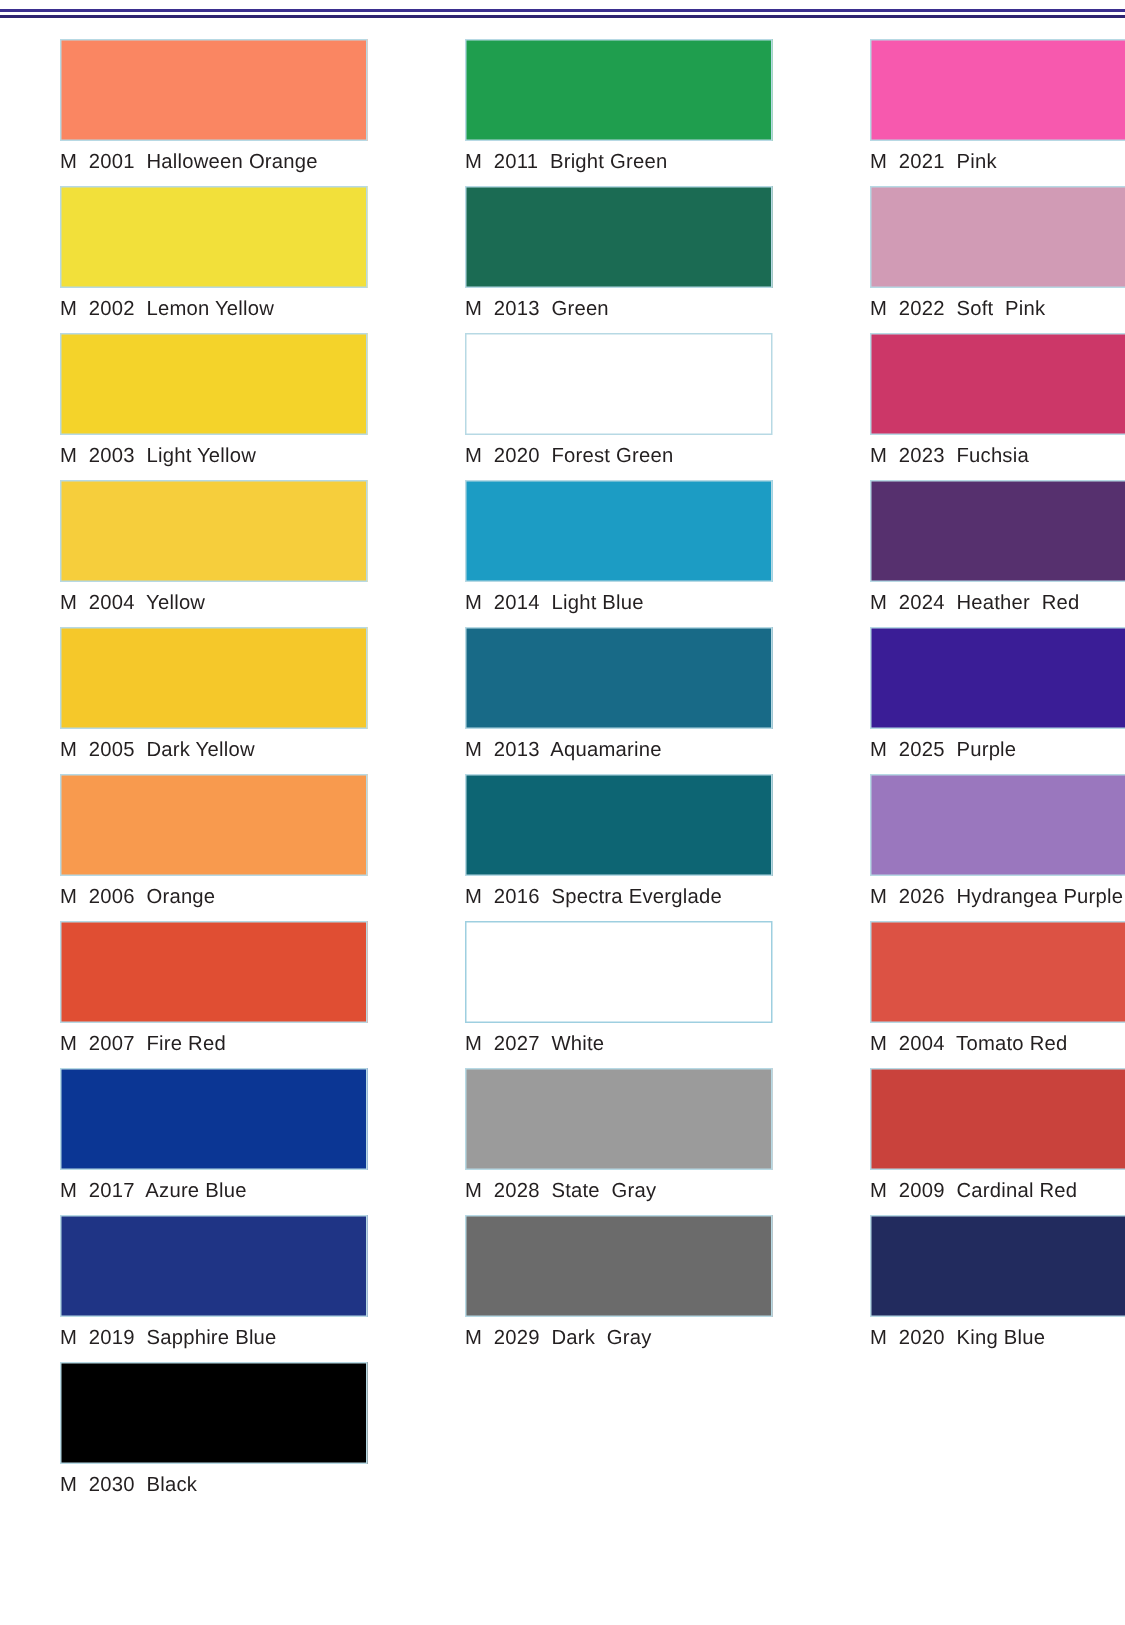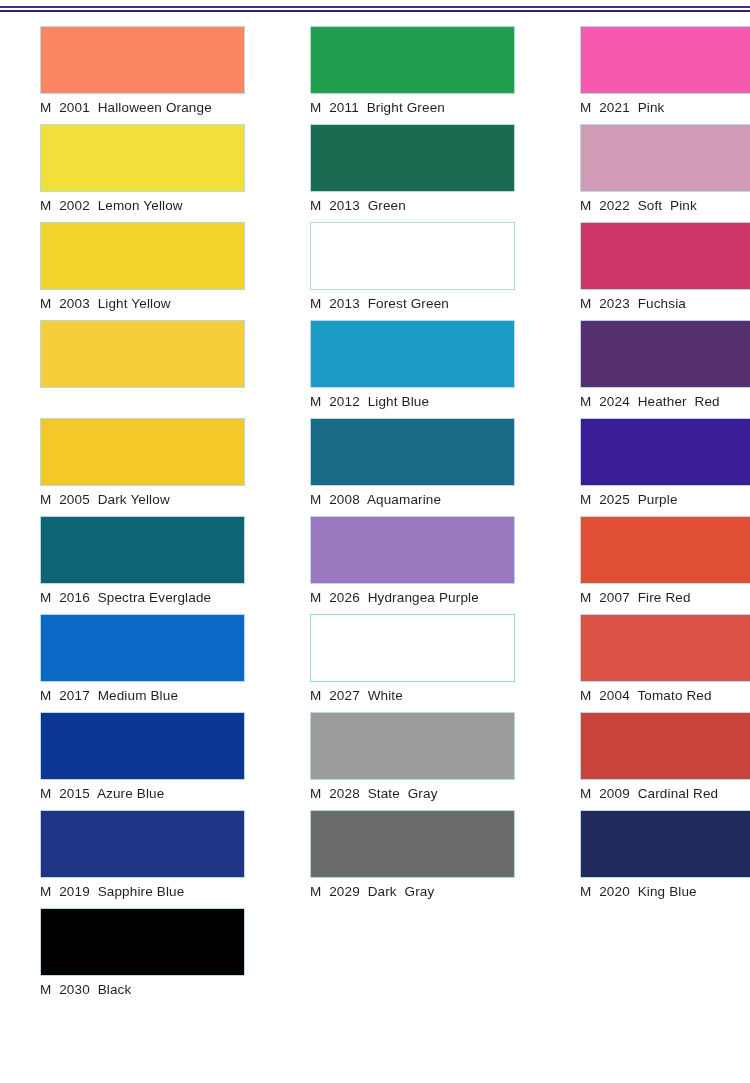--- a/index.html
+++ b/index.html
@@ -83,76 +83,77 @@
     <div class="swatch-cell col-3">
       <span class="swatch-chip" style="background: rgb(209, 155, 181);"></span>
       <span class="swatch-label">M  2022  Soft  Pink</span>
     </div>
     <div class="swatch-cell col-1">
       <span class="swatch-chip" style="background: rgb(244, 211, 42);"></span>
       <span class="swatch-label">M  2003  Light Yellow</span>
     </div>
     <div class="swatch-cell col-2">
       <span class="swatch-chip"></span>
-      <span class="swatch-label">M  2013  Forest Green</span>
+      <span class="swatch-label">M  2020  Forest Green</span>
     </div>
     <div class="swatch-cell col-3">
       <span class="swatch-chip" style="background: rgb(204, 55, 104);"></span>
       <span class="swatch-label">M  2023  Fuchsia</span>
     </div>
     <div class="swatch-cell col-1">
       <span class="swatch-chip" style="background: rgb(246, 206, 60);"></span>
+      <span class="swatch-label">M  2004  Yellow</span>
     </div>
     <div class="swatch-cell col-2">
       <span class="swatch-chip" style="background: rgb(28, 156, 196);"></span>
-      <span class="swatch-label">M  2012  Light Blue</span>
+      <span class="swatch-label">M  2014  Light Blue</span>
     </div>
     <div class="swatch-cell col-3">
       <span class="swatch-chip" style="background: rgb(86, 48, 110);"></span>
       <span class="swatch-label">M  2024  Heather  Red</span>
     </div>
     <div class="swatch-cell col-1">
       <span class="swatch-chip" style="background: rgb(245, 200, 42);"></span>
       <span class="swatch-label">M  2005  Dark Yellow</span>
     </div>
     <div class="swatch-cell col-2">
       <span class="swatch-chip" style="background: rgb(24, 106, 135);"></span>
-      <span class="swatch-label">M  2008  Aquamarine</span>
+      <span class="swatch-label">M  2013  Aquamarine</span>
     </div>
     <div class="swatch-cell col-3">
       <span class="swatch-chip" style="background: rgb(58, 29, 150);"></span>
       <span class="swatch-label">M  2025  Purple</span>
+    </div>
+    <div class="swatch-cell col-1">
+      <span class="swatch-chip" style="background: rgb(248, 154, 78);"></span>
+      <span class="swatch-label">M  2006  Orange</span>
     </div>
     <div class="swatch-cell col-2">
       <span class="swatch-chip" style="background: rgb(13, 101, 115);"></span>
       <span class="swatch-label">M  2016  Spectra Everglade</span>
     </div>
     <div class="swatch-cell col-3">
       <span class="swatch-chip" style="background: rgb(154, 119, 190);"></span>
       <span class="swatch-label">M  2026  Hydrangea Purple</span>
     </div>
     <div class="swatch-cell col-1">
       <span class="swatch-chip" style="background: rgb(224, 78, 51);"></span>
       <span class="swatch-label">M  2007  Fire Red</span>
     </div>
-    <div class="swatch-cell col-2">
-      <span class="swatch-chip" style="background: rgb(11, 104, 196);"></span>
-      <span class="swatch-label">M  2017  Medium Blue</span>
-    </div>
     <div class="swatch-cell col-3">
       <span class="swatch-chip" style="background: rgb(255, 255, 255); border-color: rgb(158, 207, 224);"></span>
       <span class="swatch-label">M  2027  White</span>
     </div>
     <div class="swatch-cell col-1">
       <span class="swatch-chip" style="background: rgb(220, 82, 68);"></span>
       <span class="swatch-label">M  2004  Tomato Red</span>
     </div>
     <div class="swatch-cell col-2">
       <span class="swatch-chip" style="background: rgb(11, 54, 148);"></span>
-      <span class="swatch-label">M  2015  Azure Blue</span>
+      <span class="swatch-label">M  2017  Azure Blue</span>
     </div>
     <div class="swatch-cell col-3">
       <span class="swatch-chip" style="background: rgb(155, 155, 155);"></span>
       <span class="swatch-label">M  2028  State  Gray</span>
     </div>
     <div class="swatch-cell col-1">
       <span class="swatch-chip" style="background: rgb(201, 66, 60);"></span>
       <span class="swatch-label">M  2009  Cardinal Red</span>
     </div>
     <div class="swatch-cell col-2">

